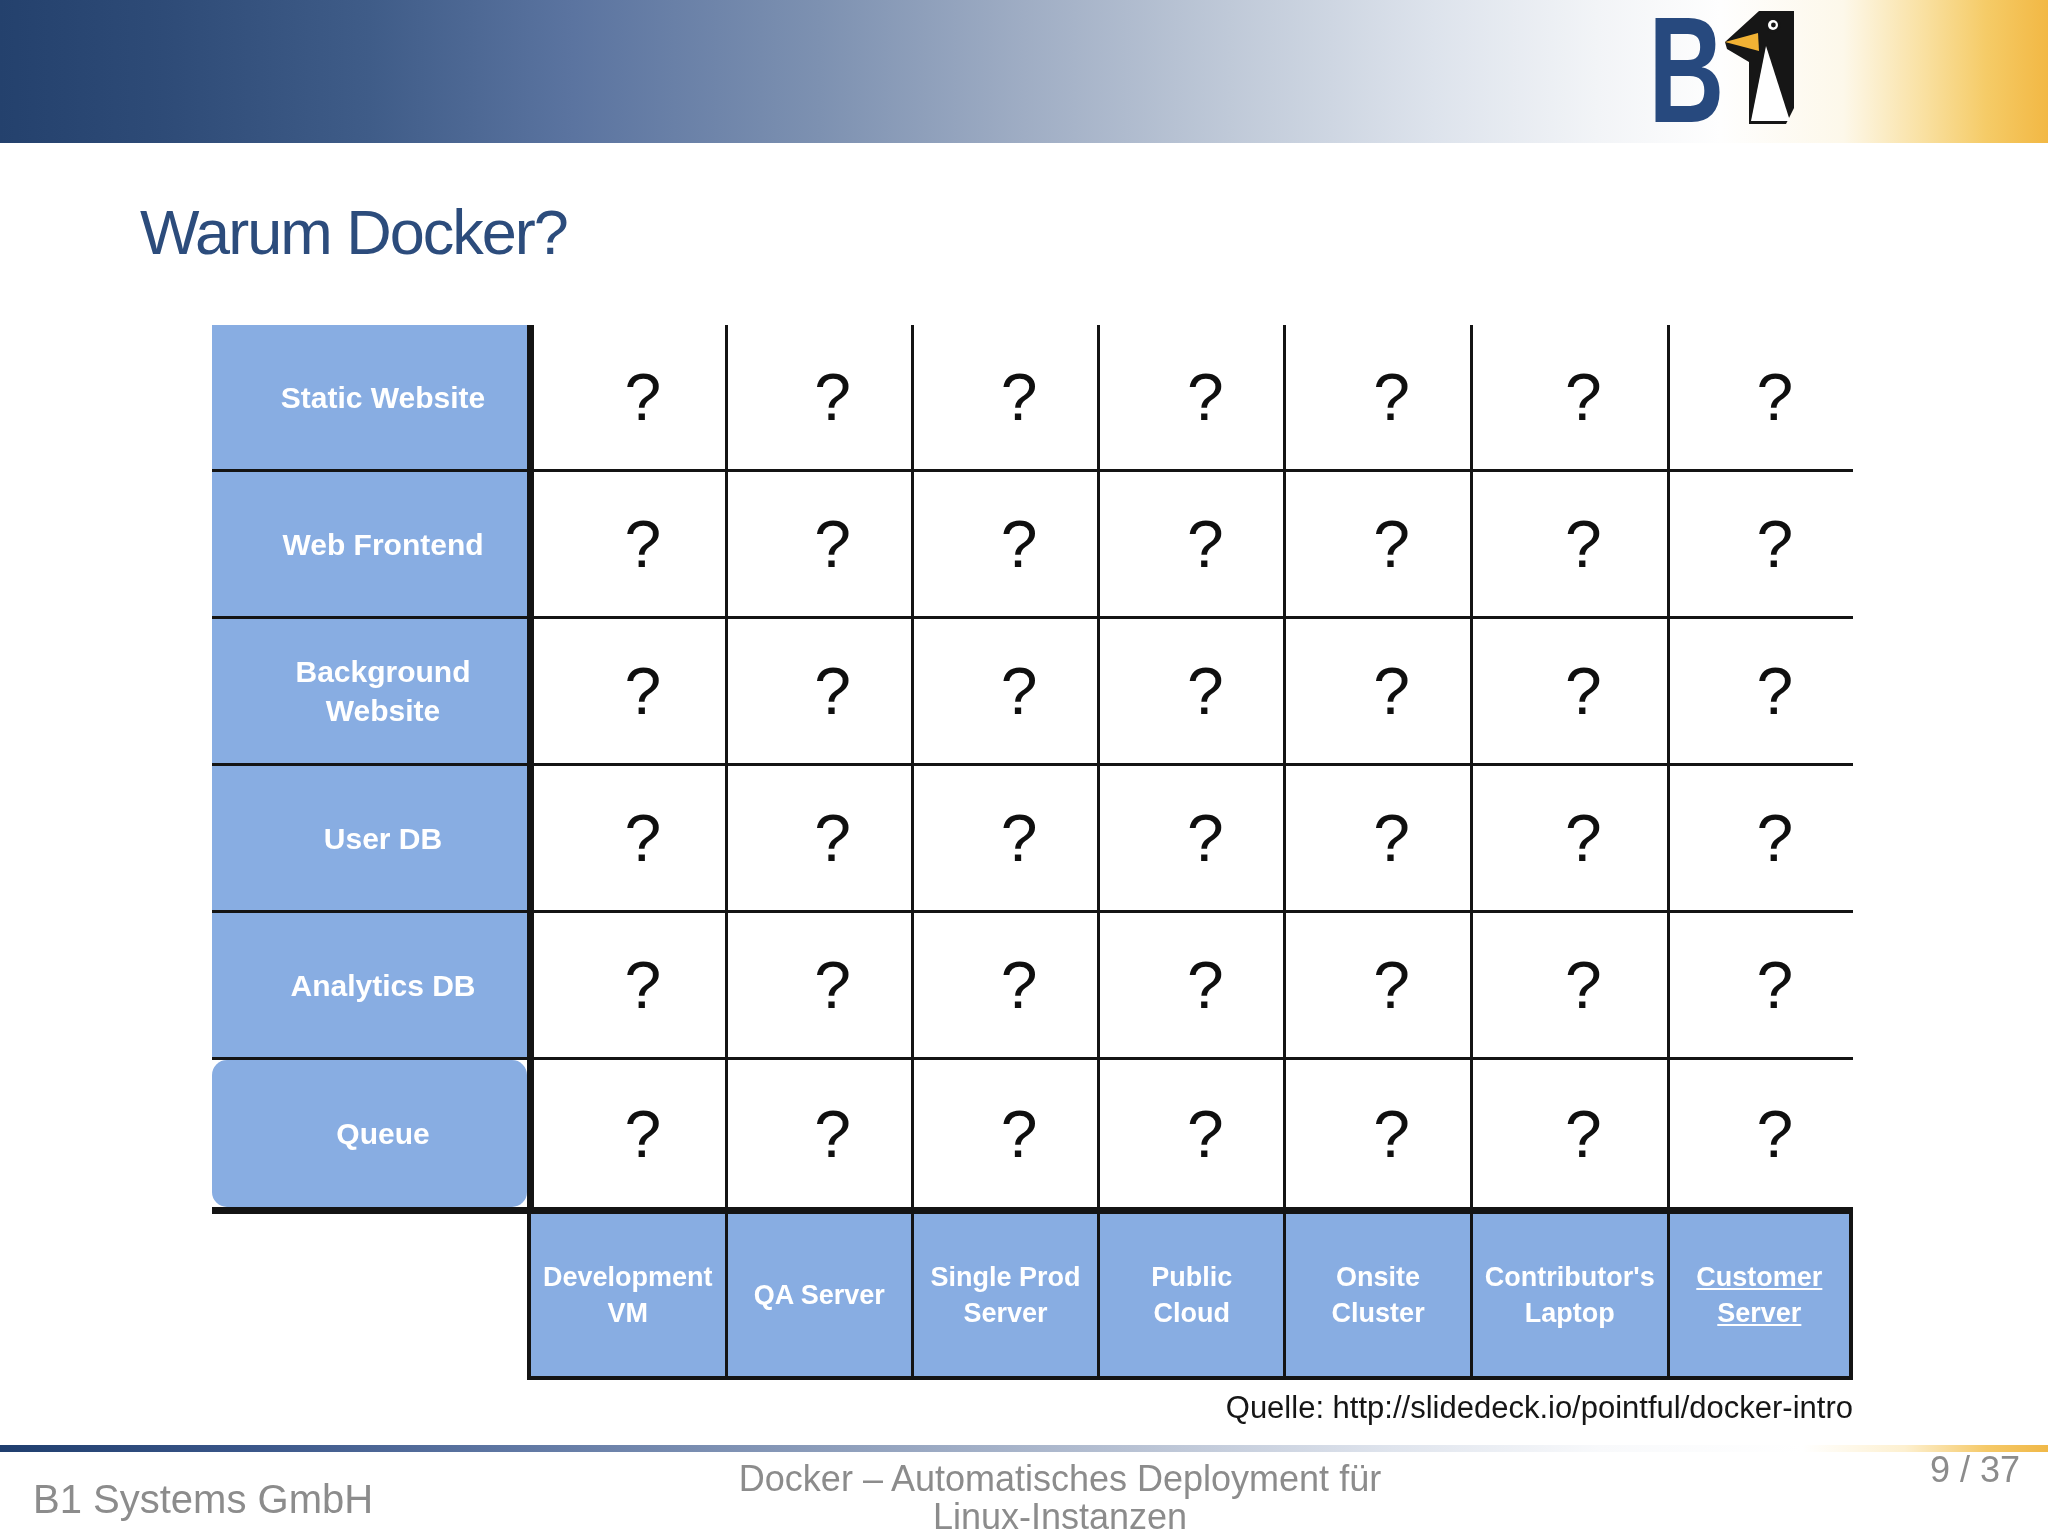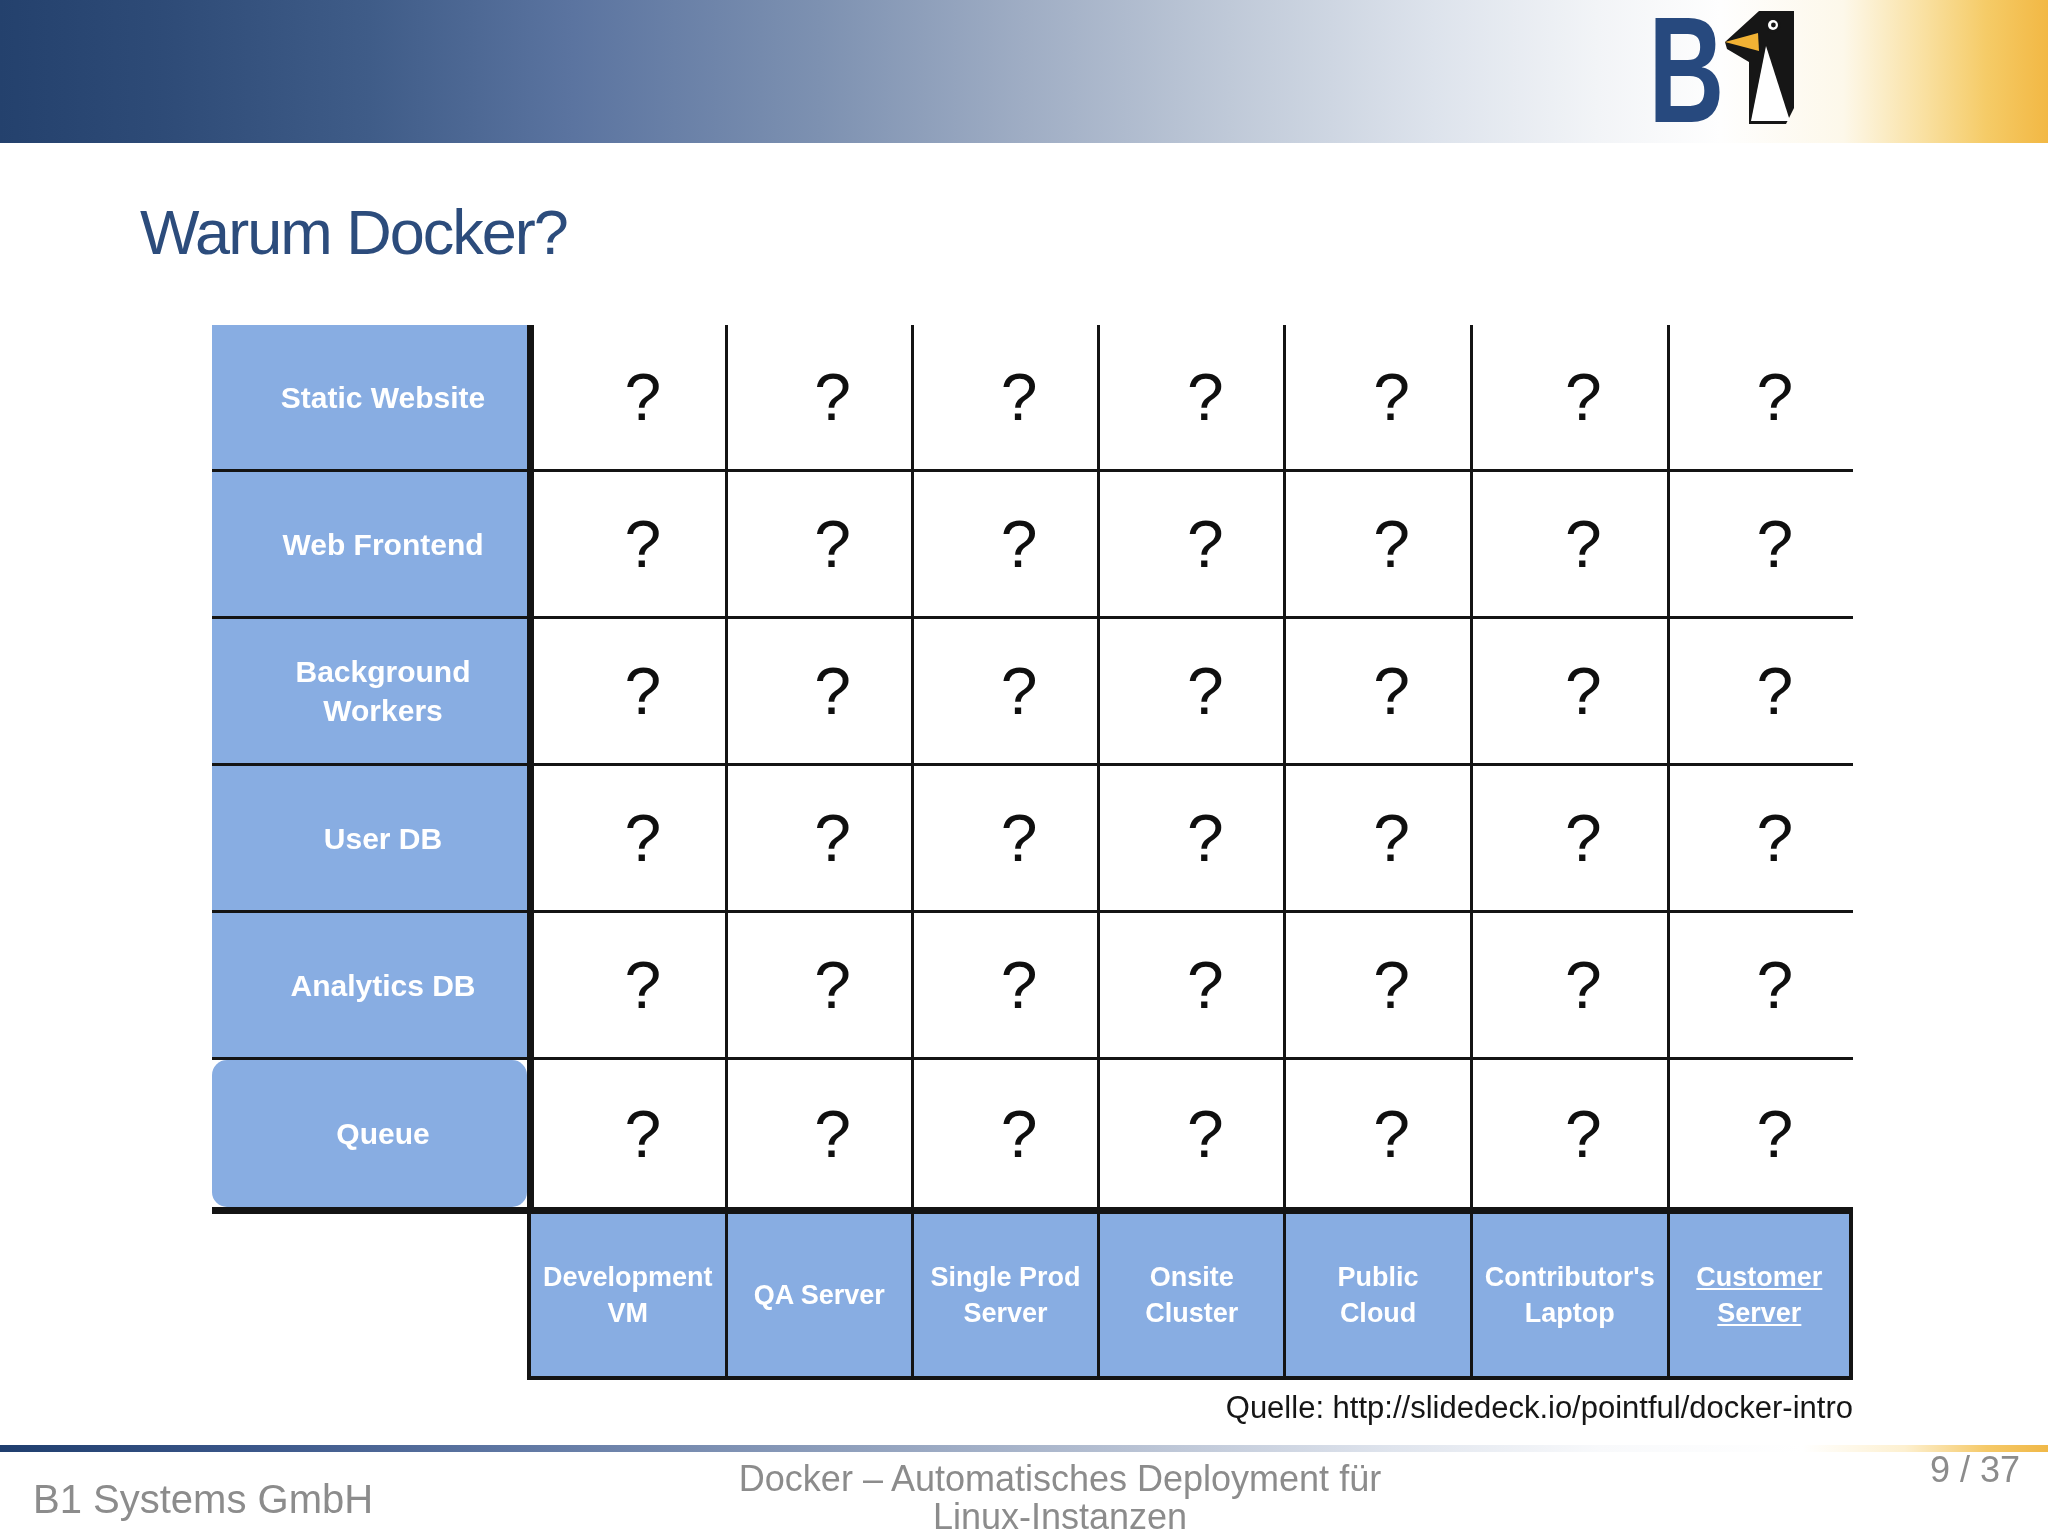--- a/index.html
+++ b/index.html
@@ -159,21 +159,21 @@
       <div class="cell data-cell">
         <span>?</span>
       </div>
       <div class="cell data-cell">
         <span>?</span>
       </div>
       <div class="cell data-cell">
         <span>?</span>
       </div>
       <div class="cell label-cell">
-        <span>Background Workers</span>
+        <span>Background Website</span>
       </div>
       <div class="cell data-cell first-col">
         <span>?</span>
       </div>
       <div class="cell data-cell">
         <span>?</span>
       </div>
       <div class="cell data-cell">
         <span>?</span>
       </div>
@@ -266,24 +266,24 @@
       <div class="cell col-header first-col">
         <span>Development VM</span>
       </div>
       <div class="cell col-header">
         <span>QA Server</span>
       </div>
       <div class="cell col-header">
         <span>Single Prod Server</span>
       </div>
       <div class="cell col-header">
+        <span>Public Cloud</span>
+      </div>
+      <div class="cell col-header">
         <span>Onsite Cluster</span>
-      </div>
-      <div class="cell col-header">
-        <span>Public Cloud</span>
       </div>
       <div class="cell col-header">
         <span>Contributor's Laptop</span>
       </div>
       <div class="cell col-header last-col">
         <span>Customer Server</span>
       </div>
     </div>
 
   <div class="source-note">Quelle: http://slidedeck.io/pointful/docker-intro</div>

